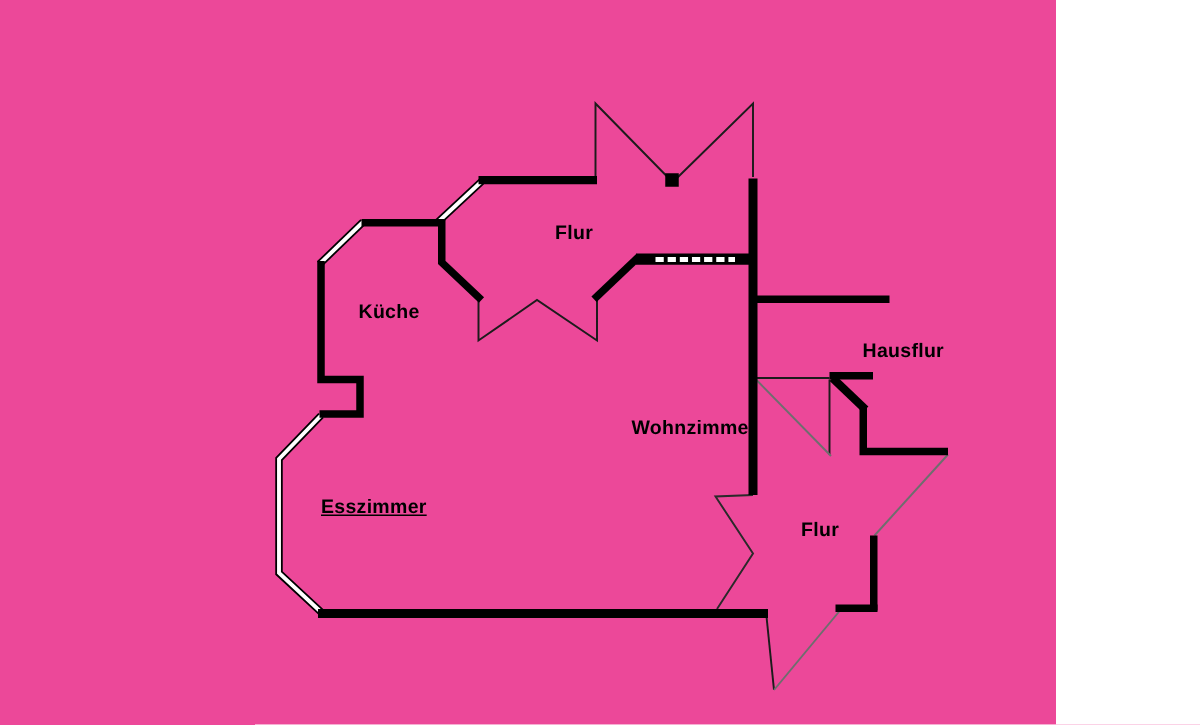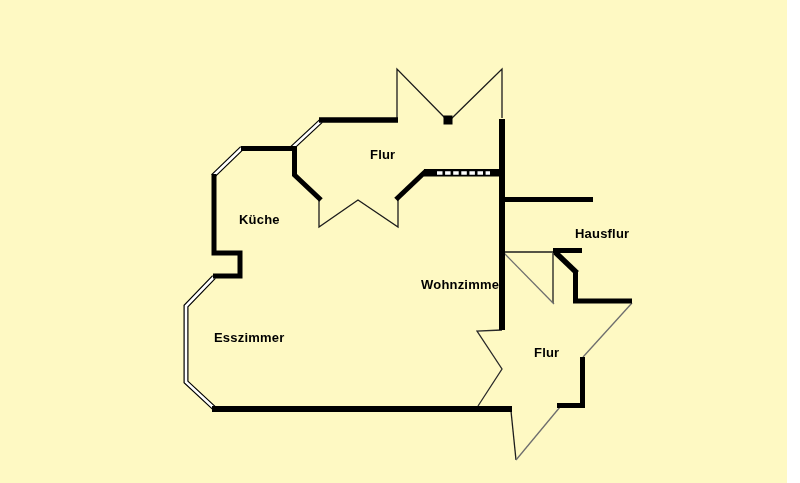--- a/index.html
+++ b/index.html
@@ -2,23 +2,23 @@
 <html><head>
 <meta charset="utf-8">
 <style>
   html, body {
     margin: 0;
     padding: 0;
     background: #ffffff;
   }
   .canvas {
     position: relative;
-    width: 787px;
+    width: 704px;
     height: 483px;
-    background: #fef9c3;
+    background: #ec4899;
     overflow: hidden;
     font-family: "Liberation Sans", sans-serif;
   }
   .canvas svg {
     position: absolute;
     left: 0;
     top: 0;
   }
   .room-label {
     position: absolute;
@@ -95,23 +95,23 @@
     </g>
 
     <g>
       <rect x="424" y="169" width="80" height="7.5" fill="#000"></rect>
       <line x1="437" y1="173" x2="490" y2="173" stroke="#fff" stroke-width="3.4" stroke-dasharray="5.5,2.6"></line>
     </g>
   </svg>
 
   <div class="room-label" style="left:370px; top:147px;">Flur</div>
 
-  <div class="room-label" style="left:239px; top:212px;">Küche</div>
+  <div class="room-label" style="left:239px; top:200px;">Küche</div>
 
   <div class="room-label" style="left:527px; top:226px;padding-left:48px;">Hausflur</div>
 
   <div class="room-label" style="left:421px; top:277px;">Wohnzimmer</div>
 
-  <div class="room-label" style="left:214px; top:330px;">Esszimmer</div>
+  <div class="room-label" style="left:214px; top:330px;text-decoration:underline;">Esszimmer</div>
 
   <div class="room-label" style="left:534px; top:345px;">Flur</div>
 
 </div>
 
 </body></html>

